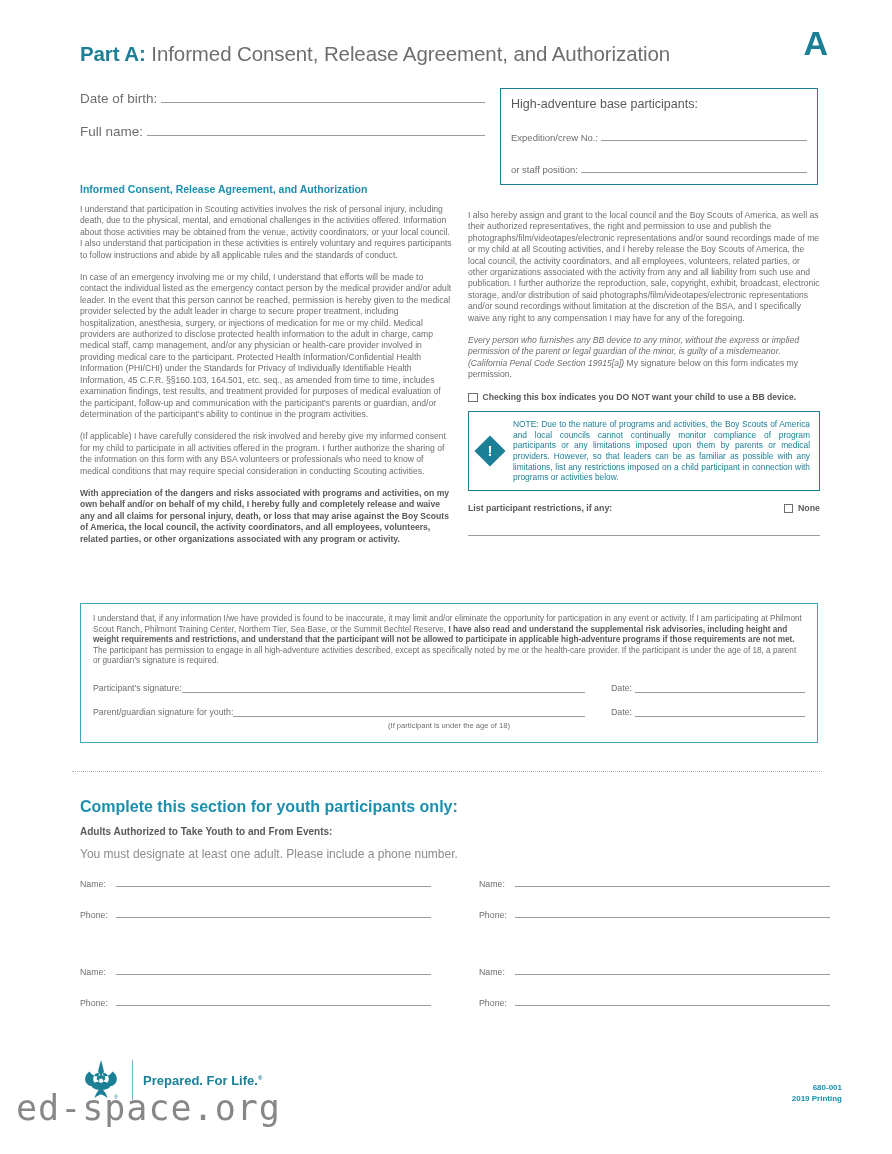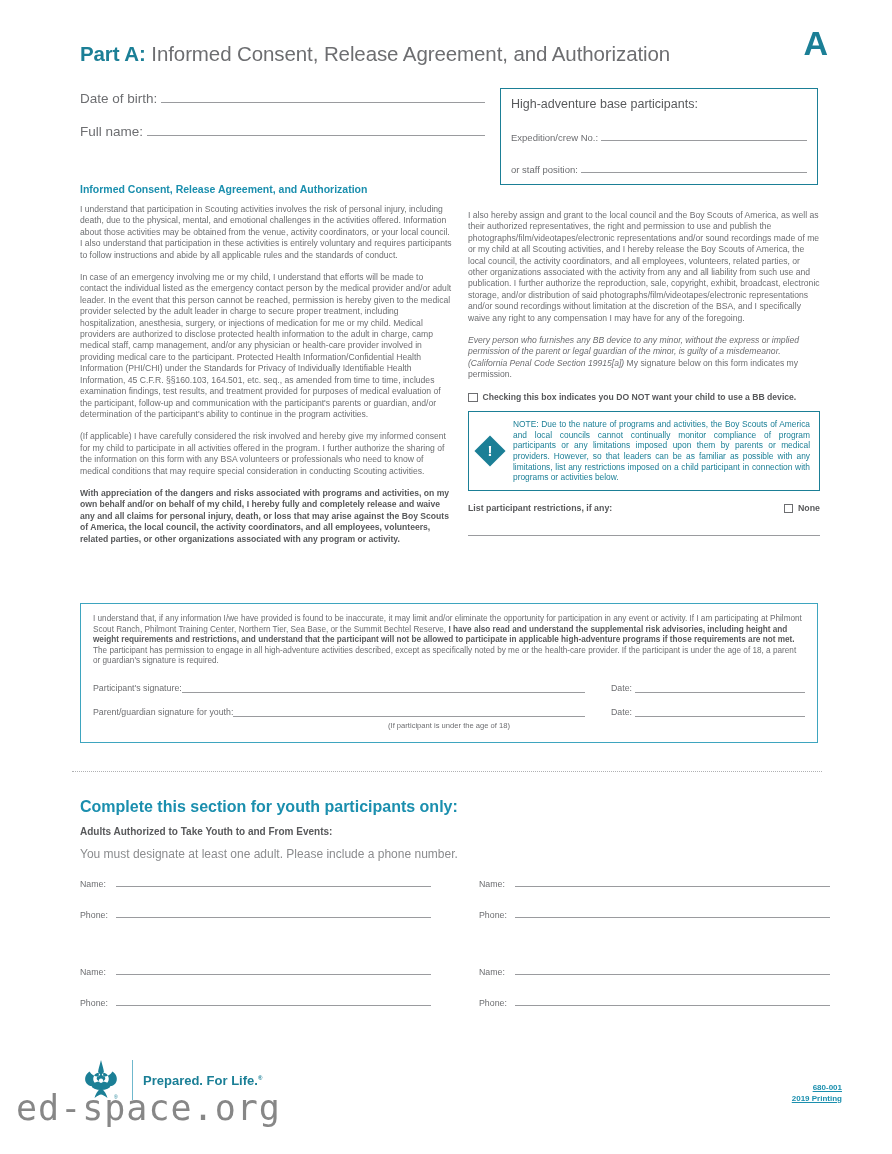--- a/index.html
+++ b/index.html
@@ -389,21 +389,20 @@
   }
   .doc-code {
     position: absolute;
     right: 50px;
     top: 1082px;
     text-align: right;
     font-size: 8px;
     font-weight: bold;
     color: #1b8fae;
     line-height: 11px;
-    text-decoration: underline;
   }
 
   
   .watermark {
     position: absolute;
     left: 16px;
     top: 1088px;
     font-family: "DejaVu Sans Mono", "Liberation Mono", monospace;
     font-size: 35px;
     color: #7d7d7d;

